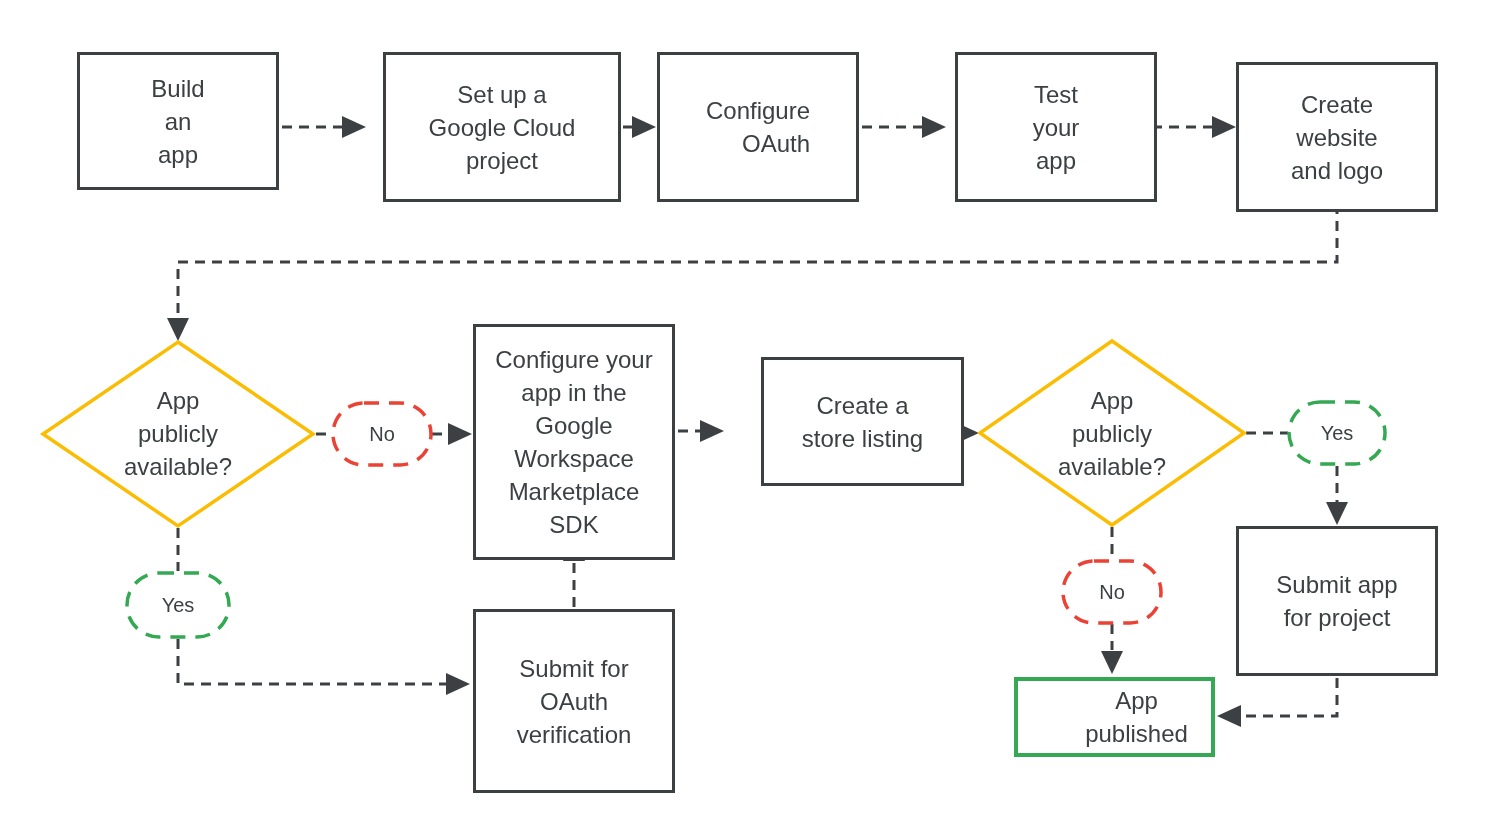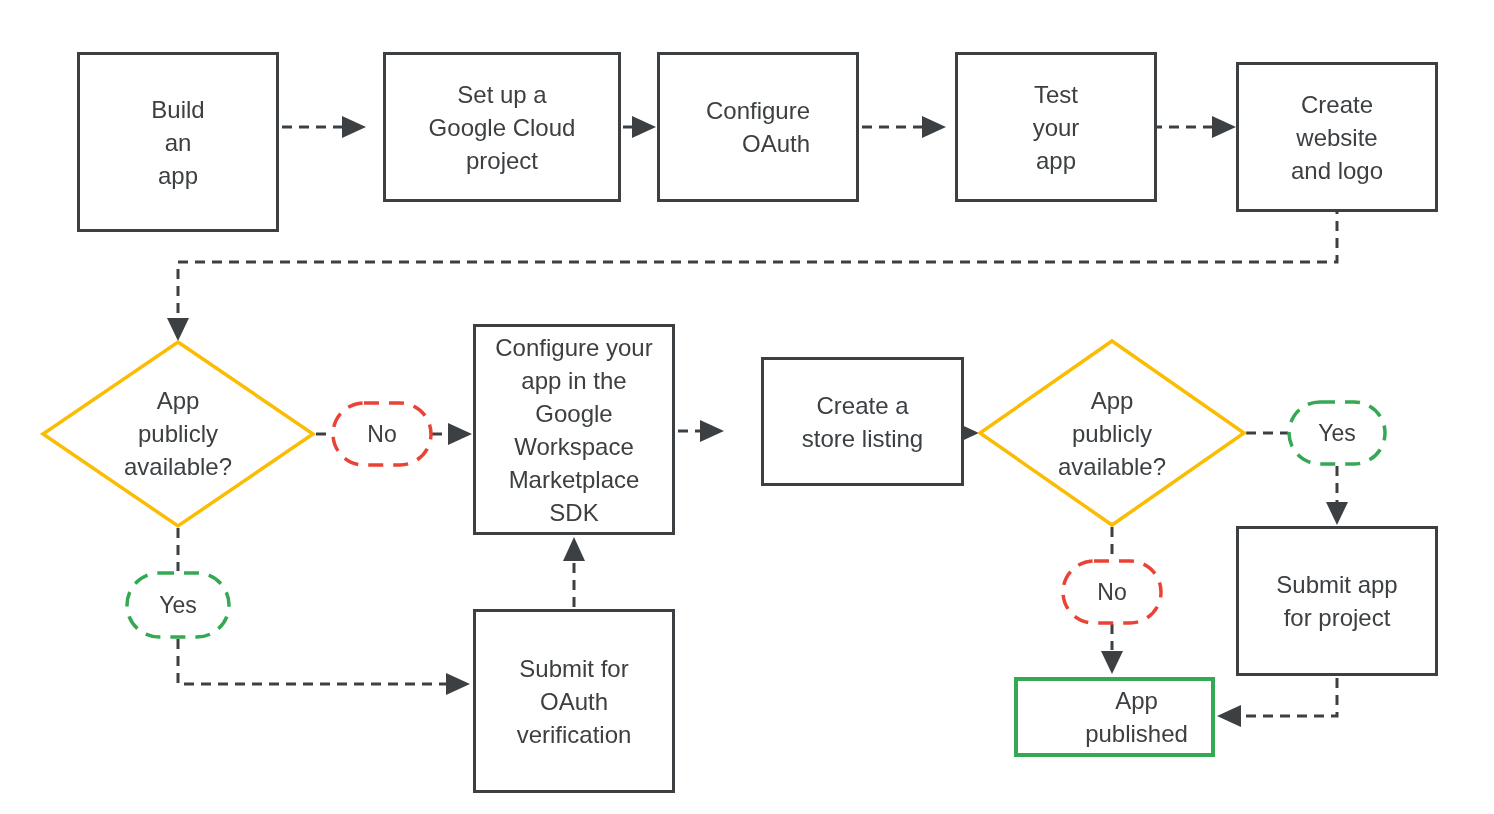--- a/index.html
+++ b/index.html
@@ -41,21 +41,21 @@
     line-height: 33px;
   }
   .process-box {
     border: 3px solid var(--line, #3C4043);
     background: #ffffff;
   }
   .terminal-box {
     border: 4px solid var(--green, #34A853);
     background: #ffffff;
   }
-  .badge-label { font-size: 23px; }
+  .badge-label { font-size: 20px; }
 </style>
 </head>
 <body>
 
 <div class="canvas">
 
   <svg class="wires" width="1494" height="814" viewBox="0 0 1494 814">
 
     <g>
       <line class="wire" x1="282" y1="127" x2="342" y2="127"></line>
@@ -130,41 +130,41 @@
 
     <polygon class="diamond-shape" points="178,342 313,434 178,526 43,434"></polygon>
     <polygon class="diamond-shape" points="1112,341 1244,433 1112,525 980,433"></polygon>
 
     <rect class="stadium-shape red" x="333" y="403" width="98" height="62" rx="31"></rect>
     <rect class="stadium-shape green" x="127" y="573" width="102" height="64" rx="32"></rect>
     <rect class="stadium-shape green" x="1289" y="402" width="96" height="62" rx="31"></rect>
     <rect class="stadium-shape red" x="1063" y="561" width="98" height="62" rx="31"></rect>
   </svg>
 
-  <div class="node process-box" style="left:77px;  top:52px; width:202px; height:180px;">Build
+  <div class="node process-box" style="left:77px;  top:52px; width:202px; height:138px;">Build
 an
 app</div>
   <div class="node process-box" style="left:383px; top:52px; width:238px; height:150px;">Set up a
 Google Cloud
 project</div>
   <div class="node process-box" style="left:657px; top:52px; width:202px; height:150px;text-align:right;">Configure
 OAuth</div>
   <div class="node process-box" style="left:947px; top:52px; width:202px; height:150px;margin-left:8px;">Test
 your
 app</div>
   <div class="node process-box" style="left:1236px; top:52px; width:202px; height:150px;margin-top:10px;">Create
 website
 and logo</div>
 
   <div class="label" style="left:88px; top:371px; width:180px; height:124px;">App
 publicly
 available?</div>
   <div class="label badge-label" style="left:333px; top:403px; width:98px; height:62px;">No</div>
 
-  <div class="node process-box" style="left:473px; top:324px; width:202px; height:211px;">Configure your
+  <div class="node process-box" style="left:473px; top:324px; width:202px; height:236px;">Configure your
 app in the
 Google
 Workspace
 Marketplace
 SDK</div>
   <div class="node process-box" style="left:725px; top:357px; width:203px; height:129px;margin-left:36px;">Create a
 store listing</div>
 
   <div class="label" style="left:1022px; top:371px; width:180px; height:124px;">App
 publicly

